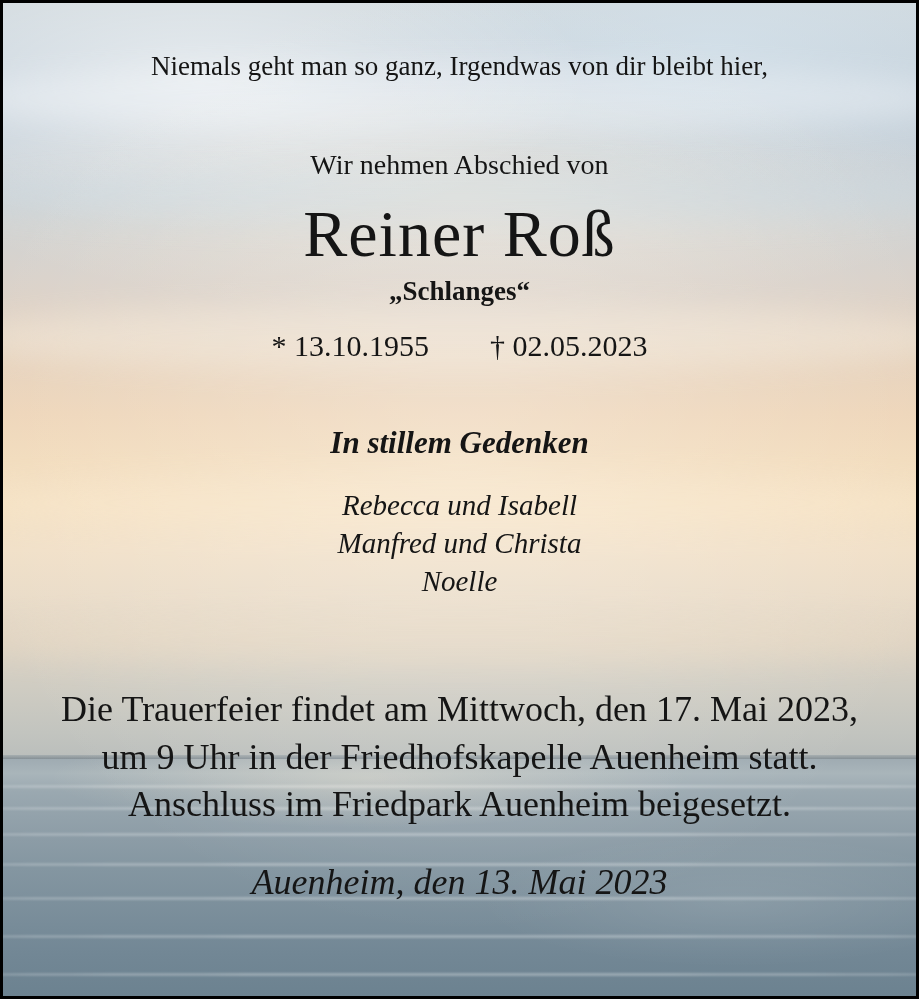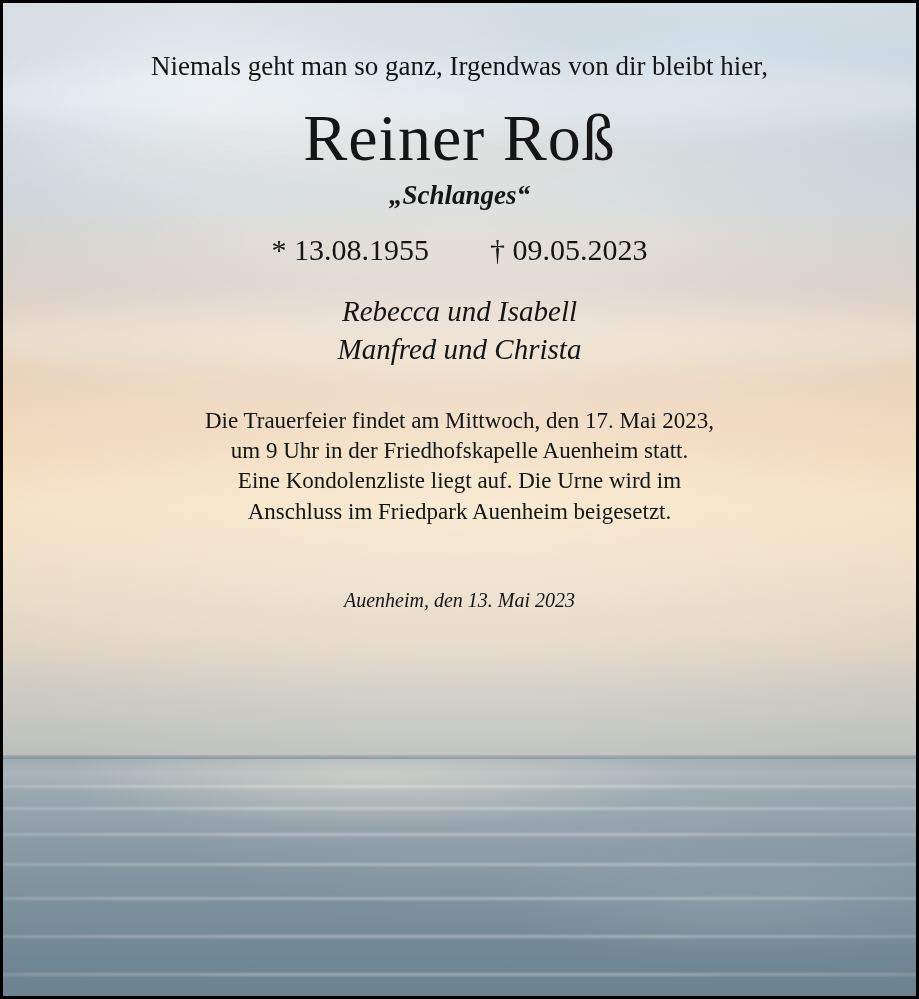--- a/index.html
+++ b/index.html
@@ -143,49 +143,48 @@
     margin-top: 18px;
     font-size: 66px;
     font-weight: 400;
     letter-spacing: 1px;
     line-height: 1.05;
   }
   .nickname {
     margin-top: 8px;
     font-size: 27px;
     font-weight: 700;
-    font-style: italic;
   }
   .dates {
     margin-top: 22px;
     font-size: 30px;
   }
   .dates .sep { display: inline-block; width: 46px; }
 
   .remembrance {
     margin-top: 62px;
     font-size: 31px;
     font-weight: 700;
     font-style: italic;
   }
   .mourners {
     margin-top: 26px;
     font-size: 29px;
     font-style: italic;
     line-height: 1.30;
   }
   .ceremony {
-    margin-top: 37px;
-    font-size: 23px;
+    margin-top: 86px;
+    font-size: 36px;
     line-height: 1.32;
   }
   .ceremony div { white-space: nowrap; }
   .place-date {
-    margin-top: 62px;
-    font-size: 20px;
+    margin-top: 32px;
+    font-size: 36px;
     font-style: italic;
   }
 </style>
 </head>
 <body>
 
 <div class="obituary">
 
   <div class="bg-sky"></div>
   <div class="bg-sky-haze"></div>
@@ -206,42 +205,44 @@
   </div>
   <div class="sea-sheen"></div>
   <div class="vignette"></div>
 
   <div class="content">
 
     <div class="verse">
       <div>Niemals geht man so ganz, Irgendwas von dir bleibt hier,</div>
     </div>
 
+    <div class="farewell">Wir nehmen Abschied von</div>
 
     <div class="name">Reiner Roß</div>
 
     <div class="nickname">„Schlanges“</div>
 
     <div class="dates">
       <span>*</span>
-      <span>13.08.1955</span>
+      <span>13.10.1955</span>
       <span class="sep"></span>
       <span>†</span>
-      <span>09.05.2023</span>
-    </div>
-
+      <span>02.05.2023</span>
+    </div>
+
+    <div class="remembrance">In stillem Gedenken</div>
 
     <div class="mourners">
       <div>Rebecca und Isabell</div>
       <div>Manfred und Christa</div>
+      <div>Noelle</div>
     </div>
 
     <div class="ceremony">
       <div>Die Trauerfeier findet am Mittwoch, den 17. Mai  2023,</div>
       <div>um 9 Uhr in der Friedhofskapelle Auenheim statt.</div>
-      <div>Eine Kondolenzliste liegt auf. Die Urne wird im</div>
       <div>Anschluss im Friedpark Auenheim beigesetzt.</div>
     </div>
 
     <div class="place-date">Auenheim, den 13. Mai 2023</div>
 
   </div>
 </div>
 
 </body></html>

